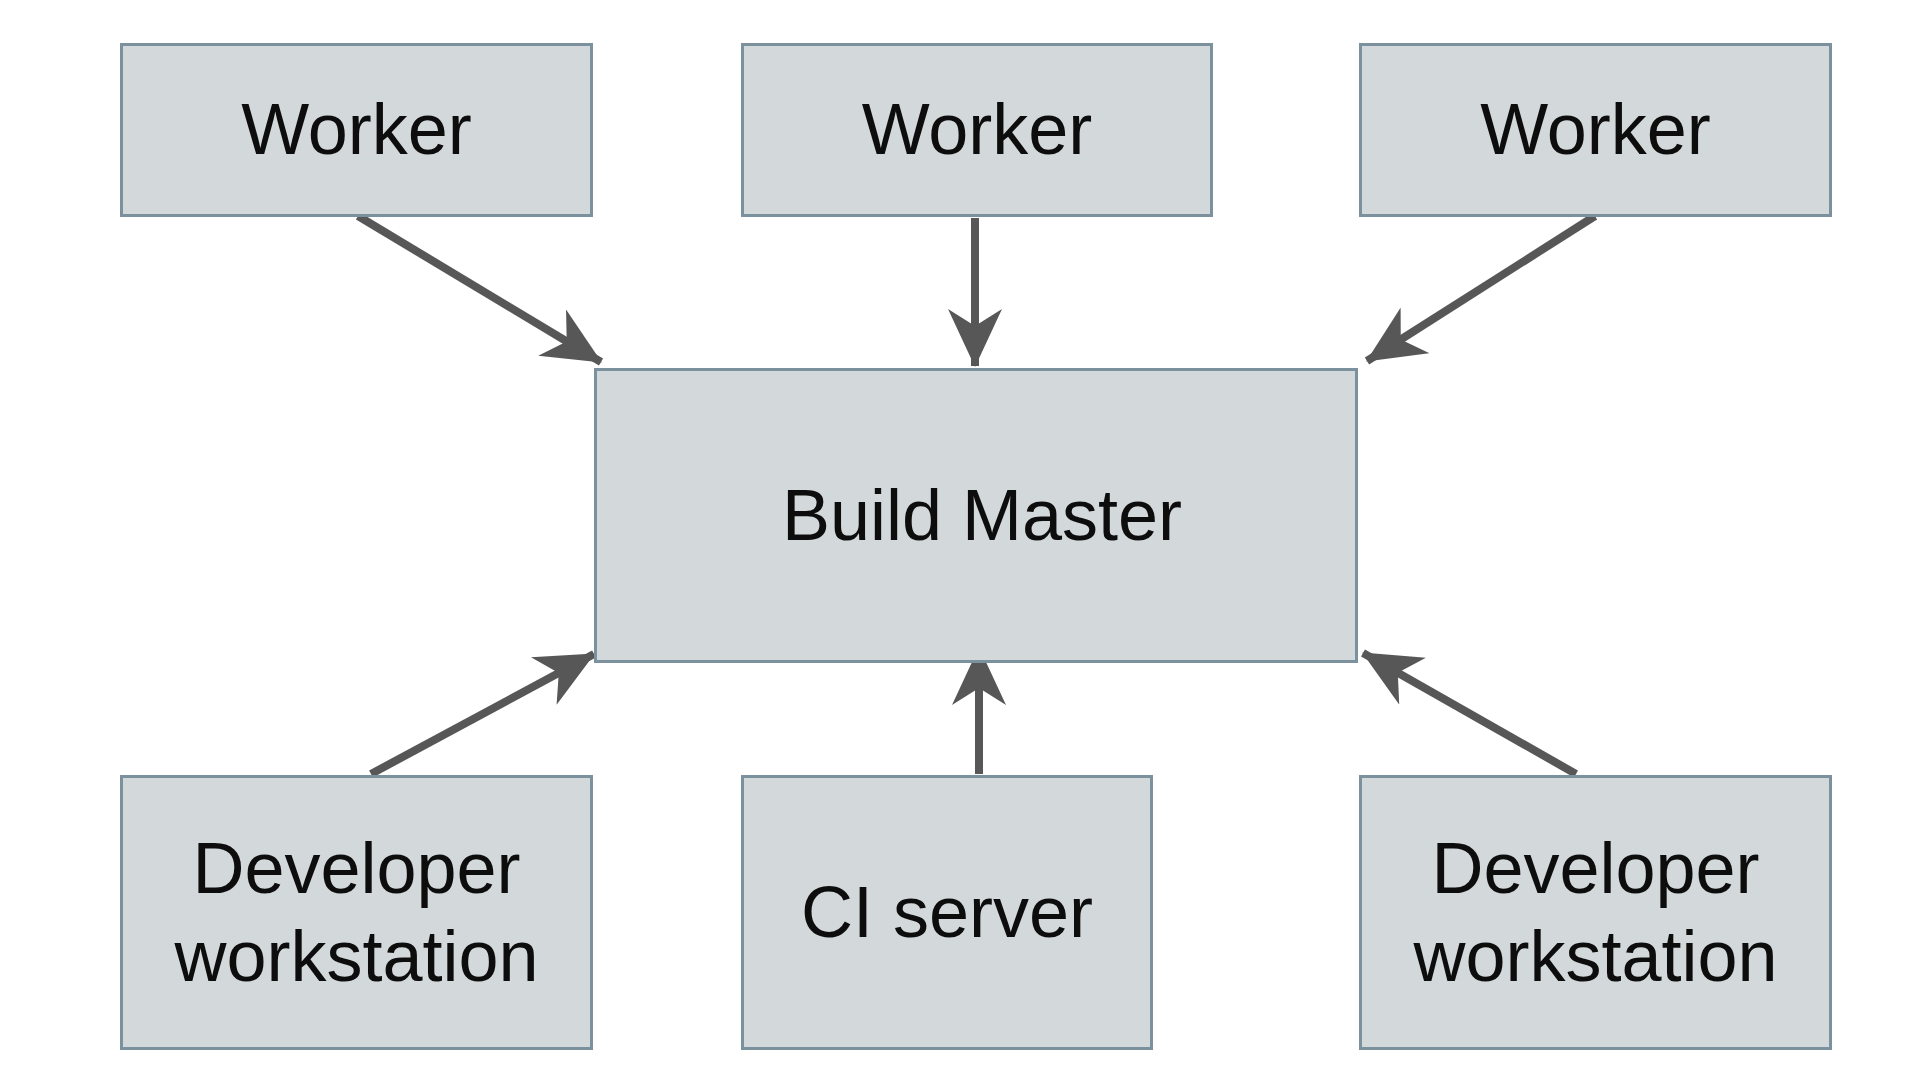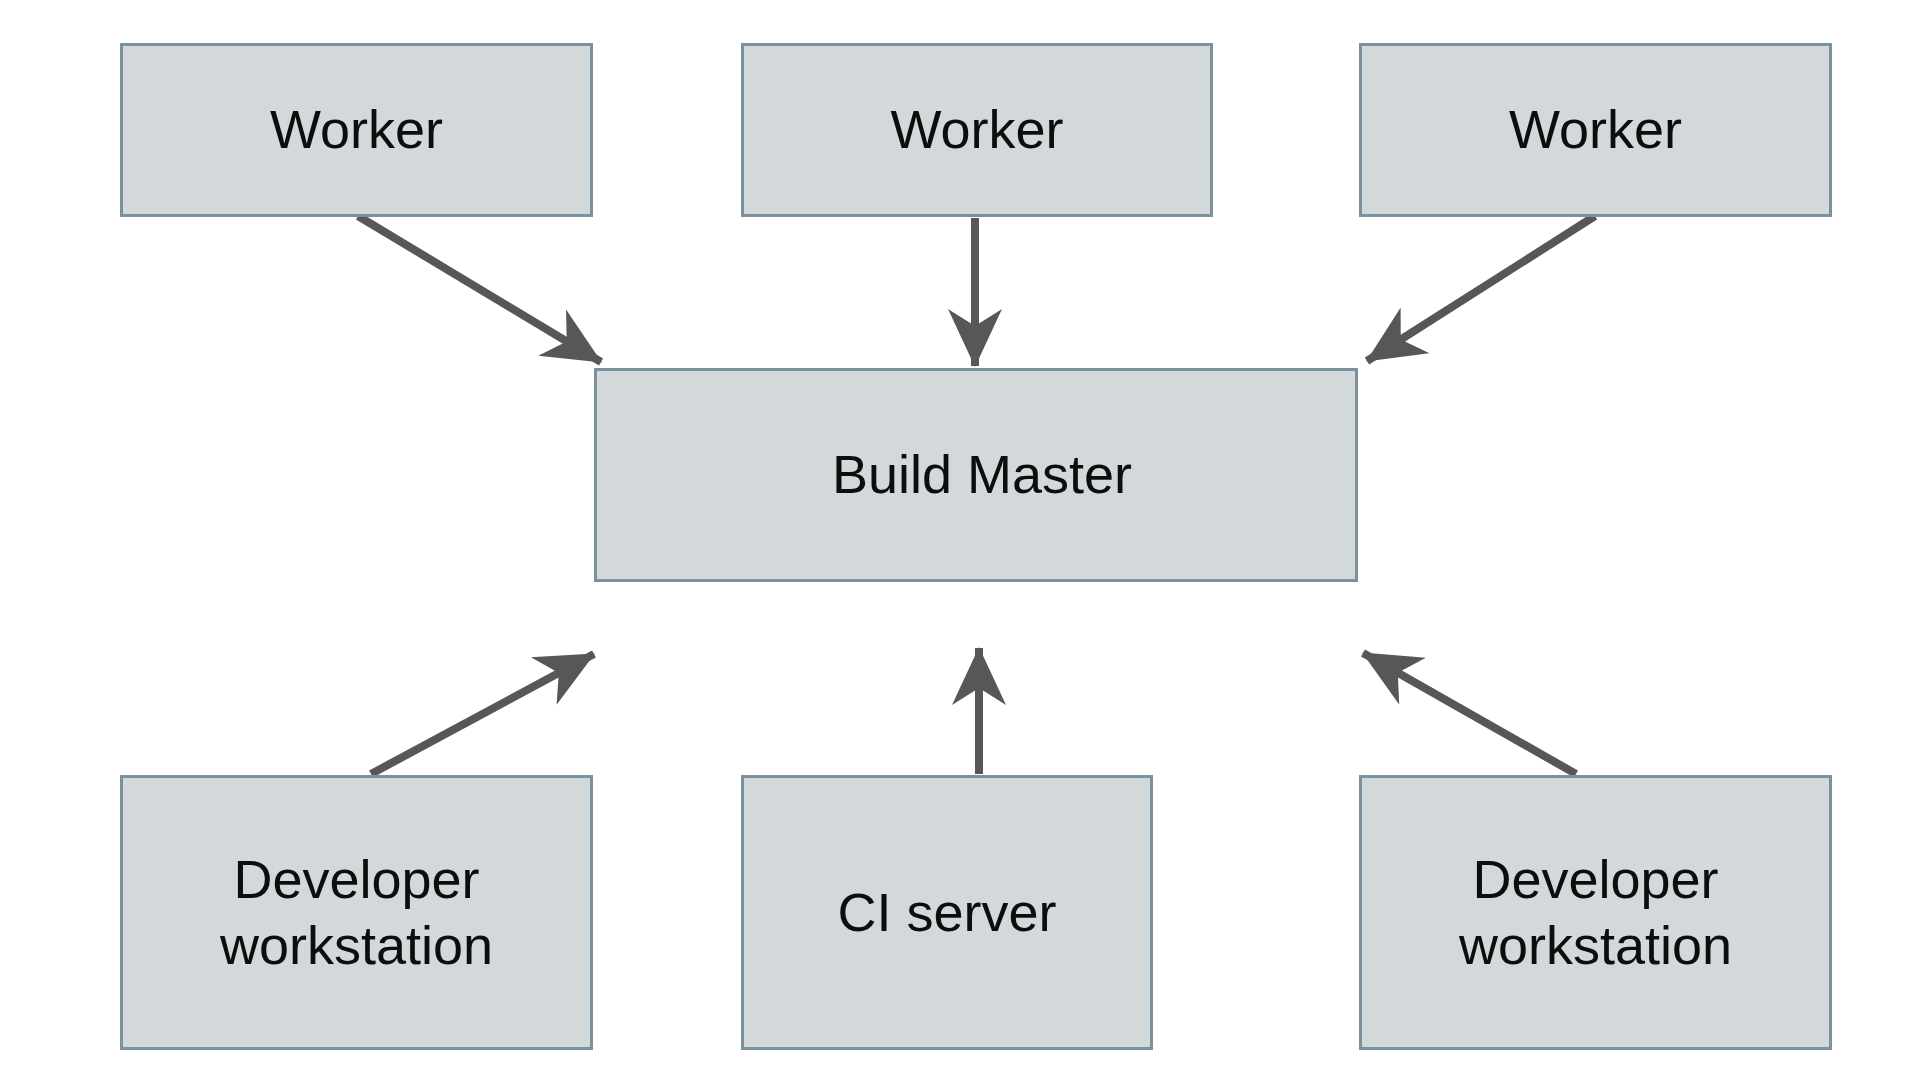--- a/index.html
+++ b/index.html
@@ -27,21 +27,21 @@
     position: absolute;
     box-sizing: border-box;
     display: flex;
     align-items: center;
     justify-content: center;
     text-align: center;
     background: var(--node-fill, #d3d9db);
     border: 3px solid var(--node-border, #7b929e);
   }
   .node .node-label {
-    font-size: 54px;
+    font-size: 72px;
     line-height: 1.22;
     color: var(--text-color, #0d0d0d);
     letter-spacing: 0px;
     padding: 0 10px;
   }
 </style>
 </head>
 <body>
 
 <div id="canvas">
@@ -64,21 +64,21 @@
   <div id="nodes-layer">
       <div class="node" style="left: 120px; top: 43px; width: 473px; height: 174px;">
         <span class="node-label">Worker</span>
       </div>
       <div class="node" style="left: 741px; top: 43px; width: 472px; height: 174px;">
         <span class="node-label">Worker</span>
       </div>
       <div class="node" style="left: 1359px; top: 43px; width: 473px; height: 174px;">
         <span class="node-label">Worker</span>
       </div>
-      <div class="node" style="left: 594px; top: 368px; width: 764px; height: 214px; padding-left: 12px;">
+      <div class="node" style="left: 594px; top: 368px; width: 764px; height: 295px; padding-left: 12px;">
         <span class="node-label">Build Master</span>
       </div>
       <div class="node" style="left: 120px; top: 775px; width: 473px; height: 275px;">
         <span class="node-label">Developer workstation</span>
       </div>
       <div class="node" style="left: 741px; top: 775px; width: 412px; height: 275px;">
         <span class="node-label">CI server</span>
       </div>
       <div class="node" style="left: 1359px; top: 775px; width: 473px; height: 275px;">
         <span class="node-label">Developer workstation</span>

